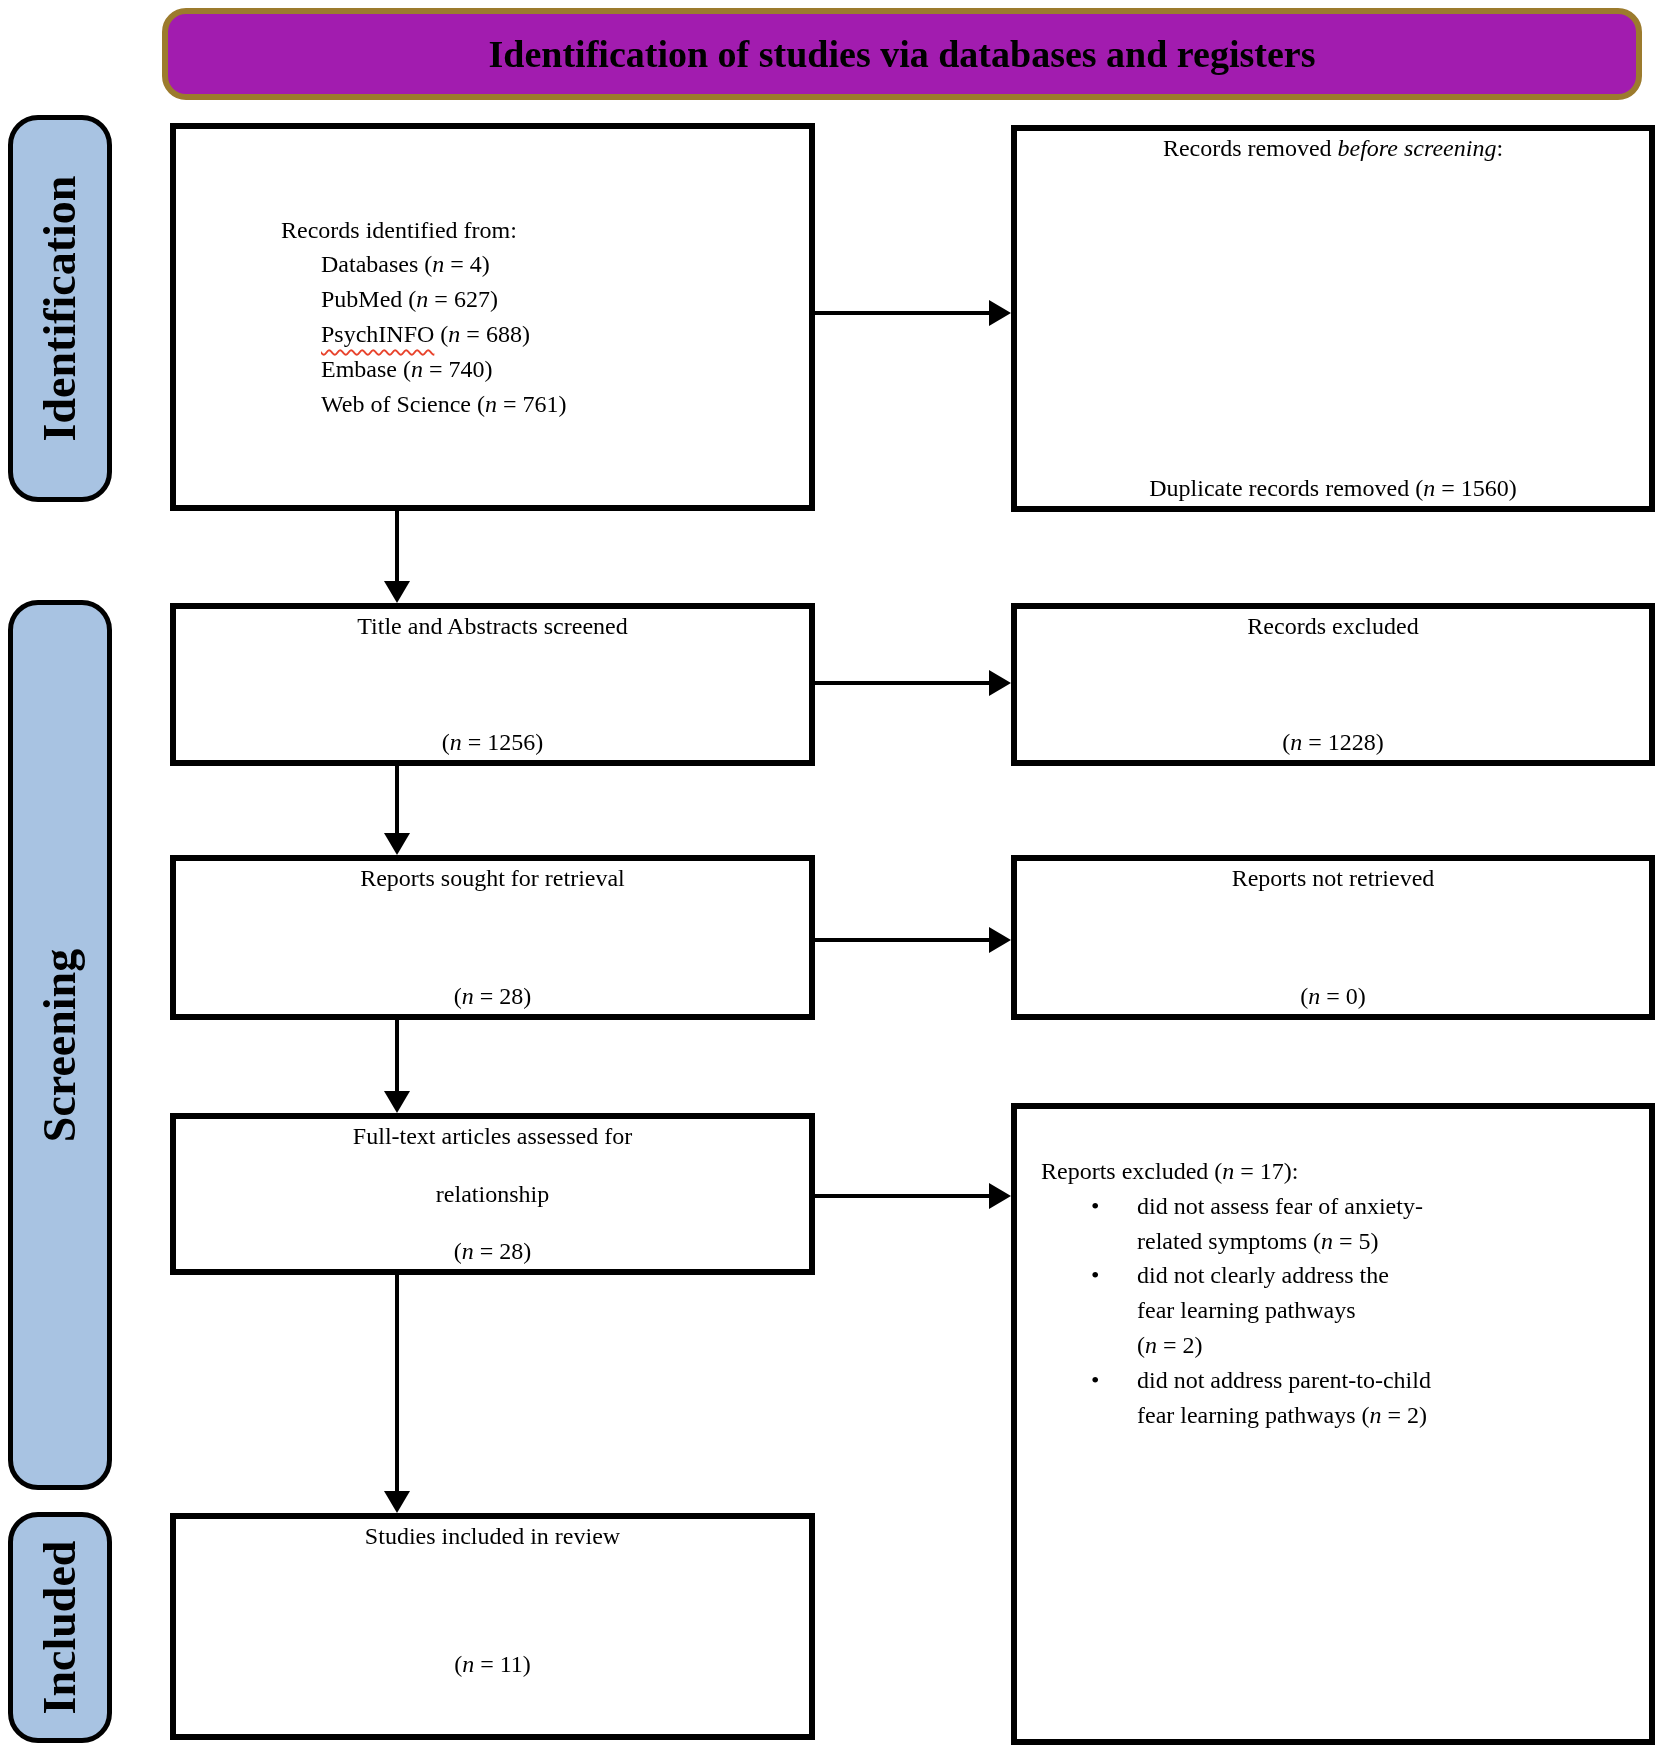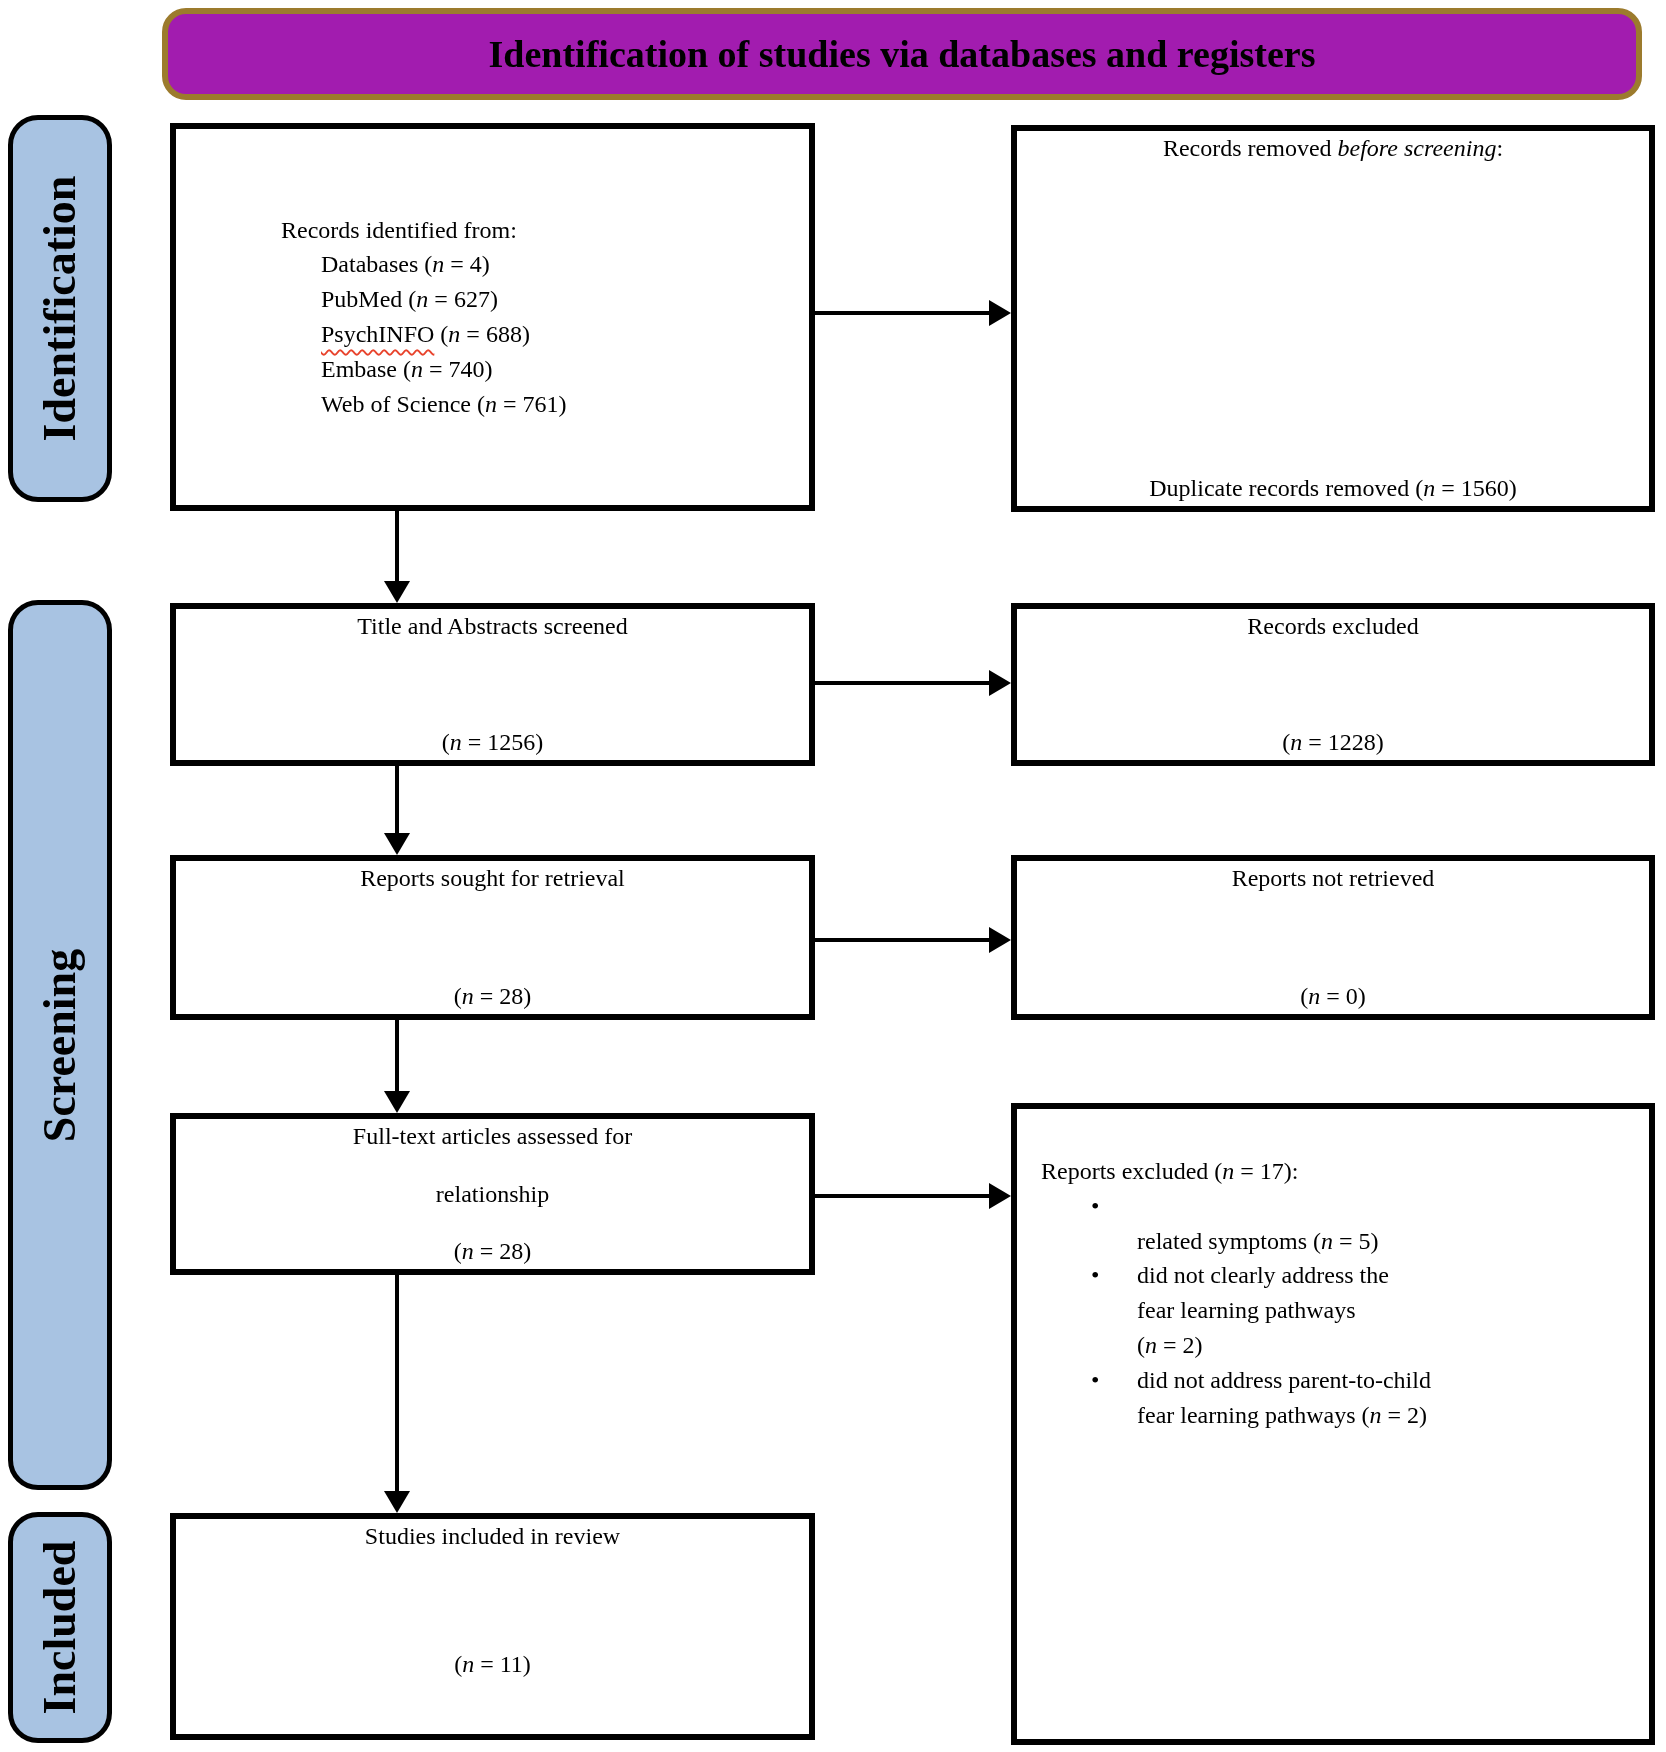--- a/index.html
+++ b/index.html
@@ -159,21 +159,21 @@
 
   <div class="box center" id="box-fulltext">
     <div class="line"><span>Full-text articles assessed for</span></div>
     <div class="line"><span>relationship</span></div>
     <div class="line"><span>(</span><span class="it">n</span><span> = 28)</span></div>
   </div>
 
   <div class="box" id="box-reports-excluded-reasons">
     <div class="line"><span>Reports excluded (</span><span class="it">n</span><span> = 17):</span></div>
     <ul class="excl-list">
-      <li><br><span>related symptoms (</span><span class="it">n</span><span> = 5)</span></li>
+      <li><span>did not assess fear of anxiety-</span><br><span>related symptoms (</span><span class="it">n</span><span> = 5)</span></li>
       <li><span>did not clearly address the</span><br><span>fear learning pathways</span><br><span>(</span><span class="it">n</span><span> = 2)</span></li>
       <li><span>did not address parent-to-child</span><br><span>fear learning pathways (</span><span class="it">n</span><span> = 2)</span></li>
     </ul>
   </div>
 
   <div class="box center" id="box-studies-included">
     <div class="line"><span>Studies included in review</span></div>
     <div class="line"><span>(</span><span class="it">n</span><span> = 11)</span></div>
   </div>
 

